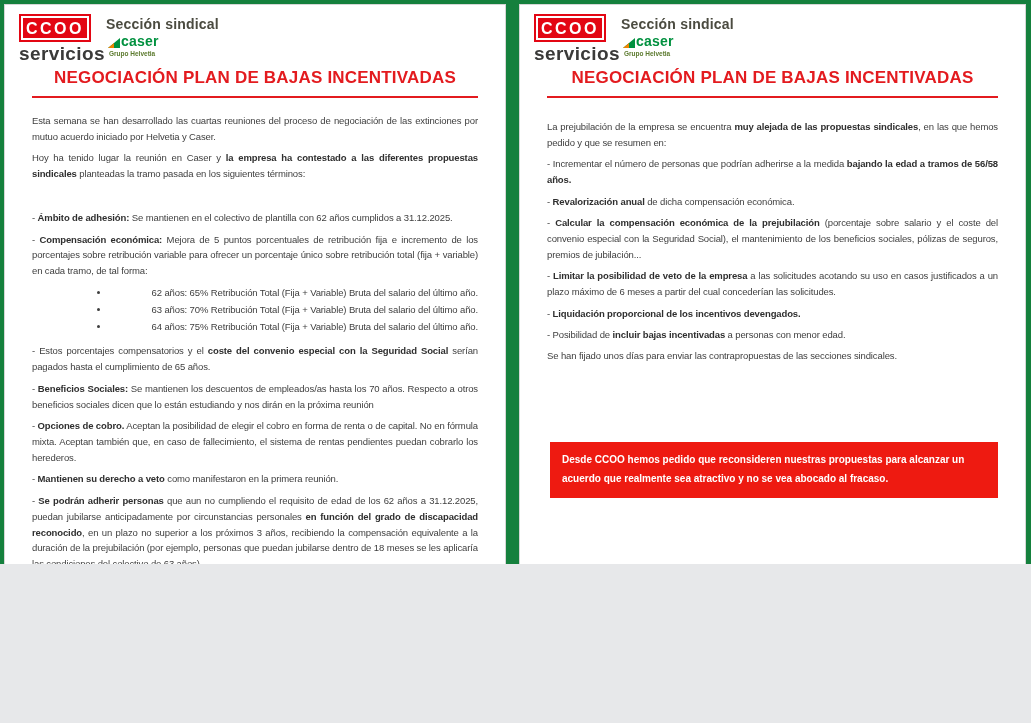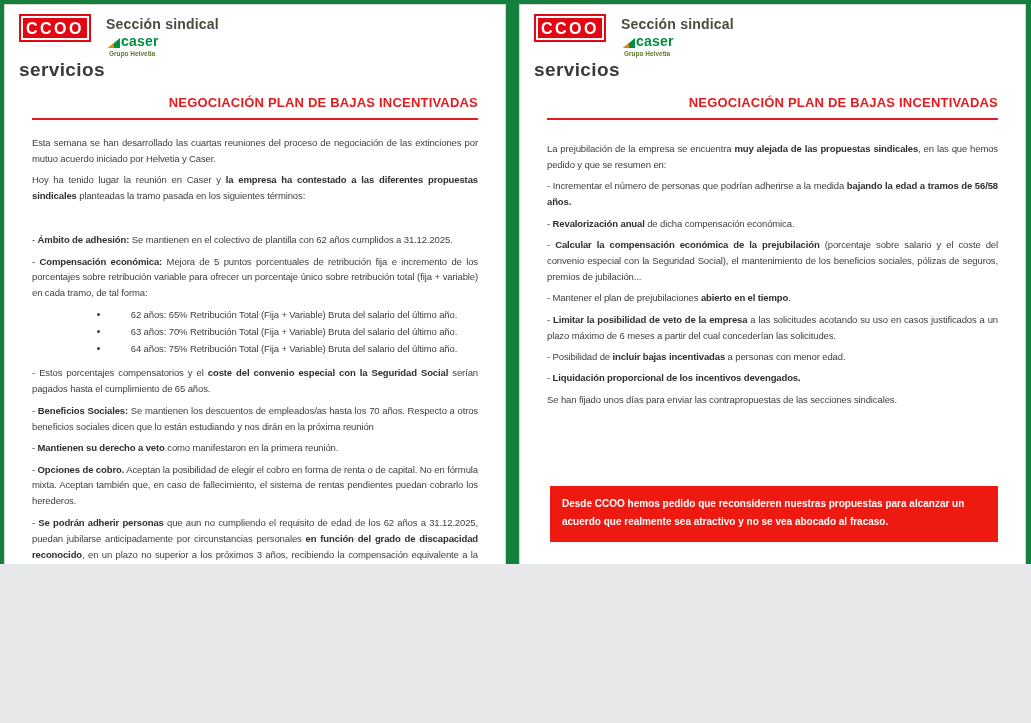--- a/index.html
+++ b/index.html
@@ -25,57 +25,57 @@
   .logo-block { position: relative; height: 52px; margin-left: -13px; }
   .ccoo-box {
     display: inline-block;
     background: var(--red-logo); border: 2px solid var(--red-logo);
     box-shadow: inset 0 0 0 2px #ffffff;
     color: #fff; width: 72px; height: 28px; line-height: 26px;
     text-align: center; font-weight: bold; font-size: 16px; letter-spacing: 2.5px;
   }
   .servicios-text {
     font-weight: bold; font-size: 19px; color: #3a3a39;
-    letter-spacing: .4px; line-height: 1; margin-top: 18px;
+    letter-spacing: .4px; line-height: 1; margin-top: 2px;
   }
   .logo-left  { position: absolute; left: 0;   top: 0; }
   .logo-right { position: absolute; left: 87px; top: 2px; }
   .seccion { font-size: 14px; font-weight: bold; color: #4b4b40; letter-spacing: .2px; }
   .caser-row { display: flex; align-items: flex-end; margin-top: 2px; margin-left: 2px; }
   .caser-tri { position: relative; display: inline-block; width: 12px; height: 10px; margin-right: 1px; }
   .caser-tri::before {
     content: ""; position: absolute; bottom: 0; right: 0;
     border-bottom: 10px solid var(--green); border-left: 12px solid transparent;
   }
   .caser-tri::after {
     content: ""; position: absolute; bottom: 0; left: 0;
     border-bottom: 5px solid var(--orange); border-left: 6px solid transparent;
   }
   .caser-text { font-size: 14px; font-weight: bold; color: var(--green); line-height: 1; letter-spacing: .2px; }
   .grupo { font-size: 6.5px; font-weight: bold; color: #5c7a2e; margin-left: 3px; margin-top: 2px; }
 
   
   .doc-title {
-    margin: 29px 0 0; text-align: right;
-    font-size: 13px; font-weight: bold; color: var(--red); letter-spacing: .2px;
+    margin: 2px 0 0; text-align: center;
+    font-size: 17px; font-weight: bold; color: var(--red); letter-spacing: .2px;
   }
   .title-rule { height: 2px; background: var(--red); margin-top: 8px; }
 
   
   .content {
     margin-top: 15px;
     font-size: 9.5px; line-height: 15.9px; letter-spacing: -0.12px;
     color: var(--body-text);
   }
   .content--p2 { margin-top: 21px; }
   .para { margin: 0 0 5.5px; text-align: justify; }
   .para.gap { margin-top: 28px; }
   .b { font-weight: bold; color: #2f2f2f; }
   .bullets { margin: 3px 0 9px; padding-left: 78px; }
-  .bullets li { margin: 0 0 1px; text-align: center; }
+  .bullets li { margin: 0 0 1px; text-align: right; }
 
   
   .banner {
     margin: 78px 0 0 3px;
     background: var(--banner);
     color: #ffffff; font-weight: bold;
     font-size: 10px; line-height: 18.5px; letter-spacing: 0;
     padding: 9px 12px 10px;
   }
 
@@ -118,22 +118,22 @@
           <p class="para"><span>Hoy ha tenido lugar la reunión en Caser y </span><span class="b">la empresa ha contestado a las diferentes propuestas sindicales</span><span> planteadas la tramo pasada en los siguientes términos:</span></p>
           <p class="para gap"><span>- </span><span class="b">Ámbito de adhesión:</span><span> Se mantienen en el colectivo de plantilla con 62 años cumplidos a 31.12.2025.</span></p>
           <p class="para"><span>- </span><span class="b">Compensación económica:</span><span> Mejora de 5 puntos porcentuales de retribución fija e incremento de los porcentajes sobre retribución variable para ofrecer un porcentaje único sobre retribución total (fija + variable) en cada tramo, de tal forma:</span></p>
           <ul class="bullets">
             <li>62 años: 65% Retribución Total (Fija + Variable) Bruta del salario del último año.</li>
             <li>63 años: 70% Retribución Total (Fija + Variable) Bruta del salario del último año.</li>
             <li>64 años: 75% Retribución Total (Fija + Variable) Bruta del salario del último año.</li>
           </ul>
           <p class="para"><span>- Estos porcentajes compensatorios y el </span><span class="b">coste del convenio especial con la Seguridad Social</span><span> serían pagados hasta el cumplimiento de 65 años.</span></p>
           <p class="para"><span>- </span><span class="b">Beneficios Sociales:</span><span> Se mantienen los descuentos de empleados/as hasta los 70 años. Respecto a otros beneficios sociales dicen que lo están estudiando y nos dirán en la próxima reunión</span></p>
+          <p class="para"><span>- </span><span class="b">Opciones de cobro.</span><span> Aceptan la posibilidad de elegir el cobro en forma de renta o de capital. No en fórmula mixta. Aceptan también que, en caso de fallecimiento, el sistema de rentas pendientes puedan cobrarlo los herederos.</span></p>
           <p class="para"><span>- </span><span class="b">Mantienen su derecho a veto</span><span> como manifestaron en la primera reunión.</span></p>
-          <p class="para"><span>- </span><span class="b">Opciones de cobro.</span><span> Aceptan la posibilidad de elegir el cobro en forma de renta o de capital. No en fórmula mixta. Aceptan también que, en caso de fallecimiento, el sistema de rentas pendientes puedan cobrarlo los herederos.</span></p>
           <p class="para"><span>- </span><span class="b">Se podrán adherir personas</span><span> que aun no cumpliendo el requisito de edad de los 62 años a 31.12.2025, puedan jubilarse anticipadamente por circunstancias personales </span><span class="b">en función del grado de discapacidad reconocido</span><span>, en un plazo no superior a los próximos 3 años, recibiendo la compensación equivalente a la duración de la prejubilación (por ejemplo, personas que puedan jubilarse dentro de 18 meses se les aplicaría las condiciones del colectivo de 63 años).</span></p>
         </div>
 
       <div class="footer-hairline"></div>
       <div class="page-number">1</div>
       <div class="footer-rule"></div>
     </div>
   </div>
 
   <div class="page page--two">
@@ -155,24 +155,23 @@
       </div>
 
       <h1 class="doc-title">NEGOCIACIÓN PLAN DE BAJAS INCENTIVADAS</h1>
       <div class="title-rule"></div>
 
       <div class="content content--p2">
           <p class="para"><span>La prejubilación de la empresa se encuentra </span><span class="b">muy alejada de las propuestas sindicales</span><span>, en las que hemos pedido y que se resumen en:</span></p>
           <p class="para"><span>- Incrementar el número de personas que podrían adherirse a la medida </span><span class="b">bajando la edad a tramos de 56/58 años.</span></p>
           <p class="para"><span>- </span><span class="b">Revalorización anual</span><span> de dicha compensación económica.</span></p>
           <p class="para"><span>- </span><span class="b">Calcular la compensación económica de la prejubilación</span><span> (porcentaje sobre salario y el coste del convenio especial con la Seguridad Social), el mantenimiento de los beneficios sociales, pólizas de seguros, premios de jubilación...</span></p>
-          <p class="para"><span>- Mantener el plan de prejubilaciones </span><span class="b">abierto en el tiempo</span><span>.</span></p>
           <p class="para"><span>- </span><span class="b">Limitar la posibilidad de veto de la empresa</span><span> a las solicitudes acotando su uso en casos justificados a un plazo máximo de 6 meses a partir del cual concederían las solicitudes.</span></p>
+          <p class="para"><span>- </span><span class="b">Liquidación proporcional de los incentivos devengados.</span></p>
           <p class="para"><span>- Posibilidad de </span><span class="b">incluir bajas incentivadas</span><span> a personas con menor edad.</span></p>
-          <p class="para"><span>- </span><span class="b">Liquidación proporcional de los incentivos devengados.</span></p>
           <p class="para"><span>Se han fijado unos días para enviar las contrapropuestas de las secciones sindicales.</span></p>
         </div>
 
       <div class="banner">Desde CCOO hemos pedido que reconsideren nuestras propuestas para alcanzar un acuerdo que realmente sea atractivo y no se vea abocado al fracaso.</div>
 
       <div class="footer-hairline"></div>
       <div class="page-number">2</div>
       <div class="footer-rule"></div>
     </div>
   </div>

